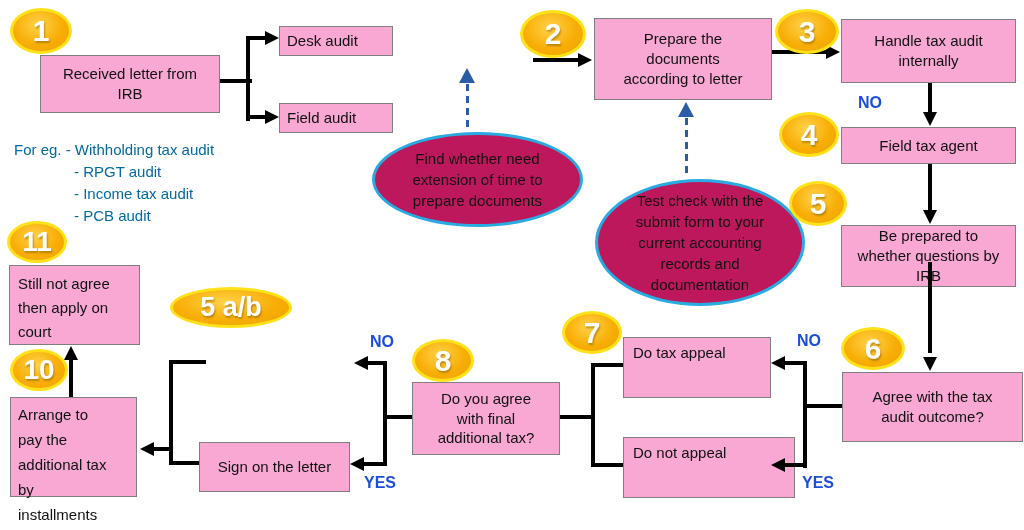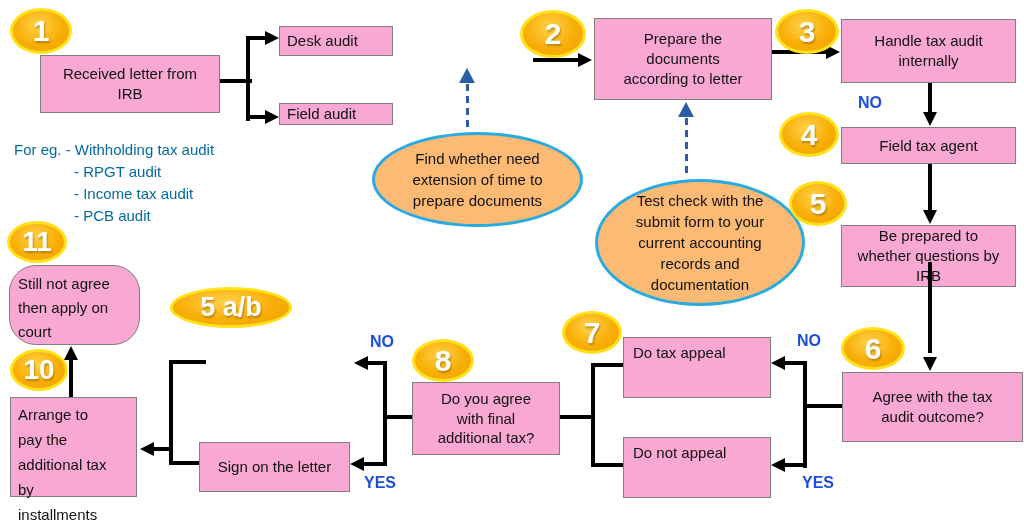--- a/index.html
+++ b/index.html
@@ -8,21 +8,21 @@
   .box{position:absolute;background:#f9a8d4;border:1px solid #7f7f7f;font-size:15px;
        display:flex;align-items:center;justify-content:center;text-align:center;
        white-space:pre-line;line-height:1.32;box-sizing:border-box;}
   .box.left{justify-content:flex-start;text-align:left;}
   .box.block{display:block;text-align:left;}
   .badge{position:absolute;border-radius:50%;
          background:radial-gradient(ellipse at 45% 35%,#ffd24a 0%,#f8ae06 55%,#ef9f00 100%);
          border:3px solid #ffe11a;color:#fff;font-weight:bold;font-size:30px;
          display:flex;align-items:center;justify-content:center;
          text-shadow:1px 2px 2px rgba(110,75,0,0.45);box-sizing:border-box;}
-  .bubble{position:absolute;border:3px solid #29abe2;border-radius:50%;background:#fdba74;
+  .bubble{position:absolute;border:3px solid #29abe2;border-radius:50%;background:#be185d;
           display:flex;align-items:center;justify-content:center;text-align:center;
           white-space:pre-line;font-size:15px;line-height:21px;box-sizing:border-box;}
   .hl{position:absolute;height:4px;background:#000;}
   .vl{position:absolute;width:4px;background:#000;}
   .ah-r{position:absolute;width:0;height:0;border-top:7px solid transparent;
         border-bottom:7px solid transparent;border-left:14px solid #000;}
   .ah-l{position:absolute;width:0;height:0;border-top:7px solid transparent;
         border-bottom:7px solid transparent;border-right:14px solid #000;}
   .ah-d{position:absolute;width:0;height:0;border-left:7px solid transparent;
         border-right:7px solid transparent;border-top:14px solid #000;}
@@ -37,39 +37,39 @@
   .note .indent{padding-left:60px;}
 </style>
 </head>
 <body>
 
 <div id="canvas">
 
   <div class="box" style="left:40px;top:55px;width:180px;height:58px;">Received letter from
 IRB</div>
   <div class="box left" style="left:279px;top:26px;width:114px;height:30px;padding-left:7px;">Desk audit</div>
-  <div class="box left" style="left:279px;top:103px;width:114px;height:22px;padding-left:7px;">Field audit</div>
+  <div class="box left" style="left:279px;top:103px;width:114px;height:30px;padding-left:7px;">Field audit</div>
   <div class="box" style="left:594px;top:18px;width:178px;height:82px;">Prepare the
 documents
 according to letter</div>
   <div class="box" style="left:841px;top:19px;width:175px;height:64px;">Handle tax audit
 internally</div>
   <div class="box" style="left:841px;top:127px;width:175px;height:37px;">Field tax agent</div>
   <div class="box" style="left:841px;top:225px;width:175px;height:62px;">Be prepared to
 whether questions by
 IRB</div>
   <div class="box" style="left:842px;top:372px;width:181px;height:70px;">Agree with the tax
 audit outcome?</div>
   <div class="box block" style="left:623px;top:337px;width:148px;height:61px;padding:5px 0 0 9px;">Do tax appeal</div>
-  <div class="box block" style="left:623px;top:437px;width:148px;height:61px;padding:5px 0 0 9px;">Do not appeal</div>
+  <div class="box block" style="left:623px;top:437px;width:172px;height:61px;padding:5px 0 0 9px;">Do not appeal</div>
   <div class="box" style="left:412px;top:382px;width:148px;height:73px;">Do you agree
 with final
 additional tax?</div>
   <div class="box" style="left:199px;top:442px;width:151px;height:50px;">Sign on the letter</div>
-  <div class="box block" style="left:9px;top:265px;width:131px;height:80px;padding:6px 0 0 8px;line-height:24px;border-radius:27px;">Still not agree
+  <div class="box block" style="left:9px;top:265px;width:131px;height:80px;padding:6px 0 0 8px;line-height:24px;">Still not agree
 then apply on
 court</div>
   <div class="box block" style="left:10px;top:397px;width:127px;height:100px;padding:4px 0 0 7px;line-height:25px;overflow:visible;">Arrange to
 pay the
 additional tax
 by
 installments</div>
 
   <div class="bubble" style="left:372px;top:132px;width:211px;height:95px;padding:0 8px;">Find whether need
 extension of time to

